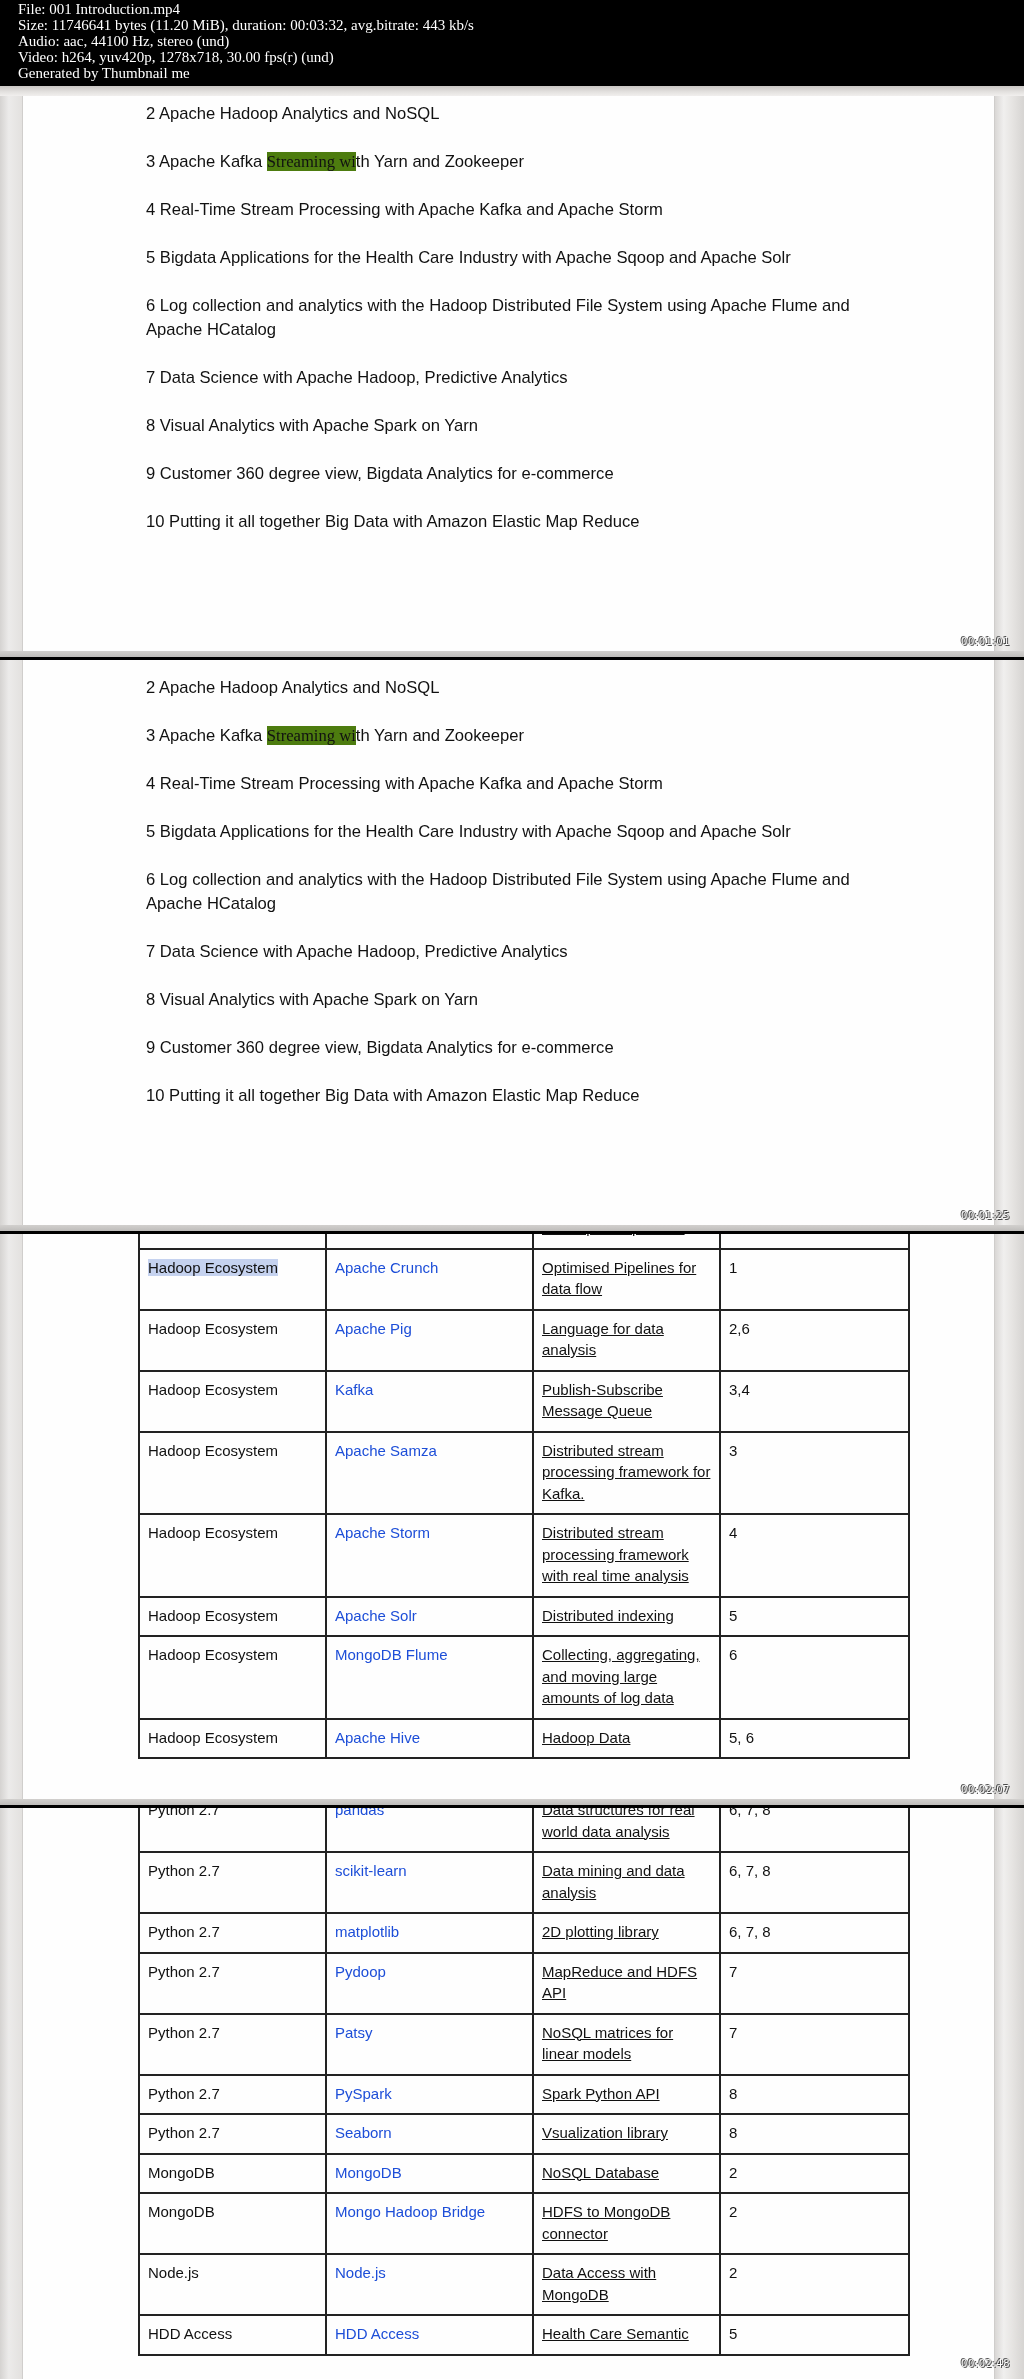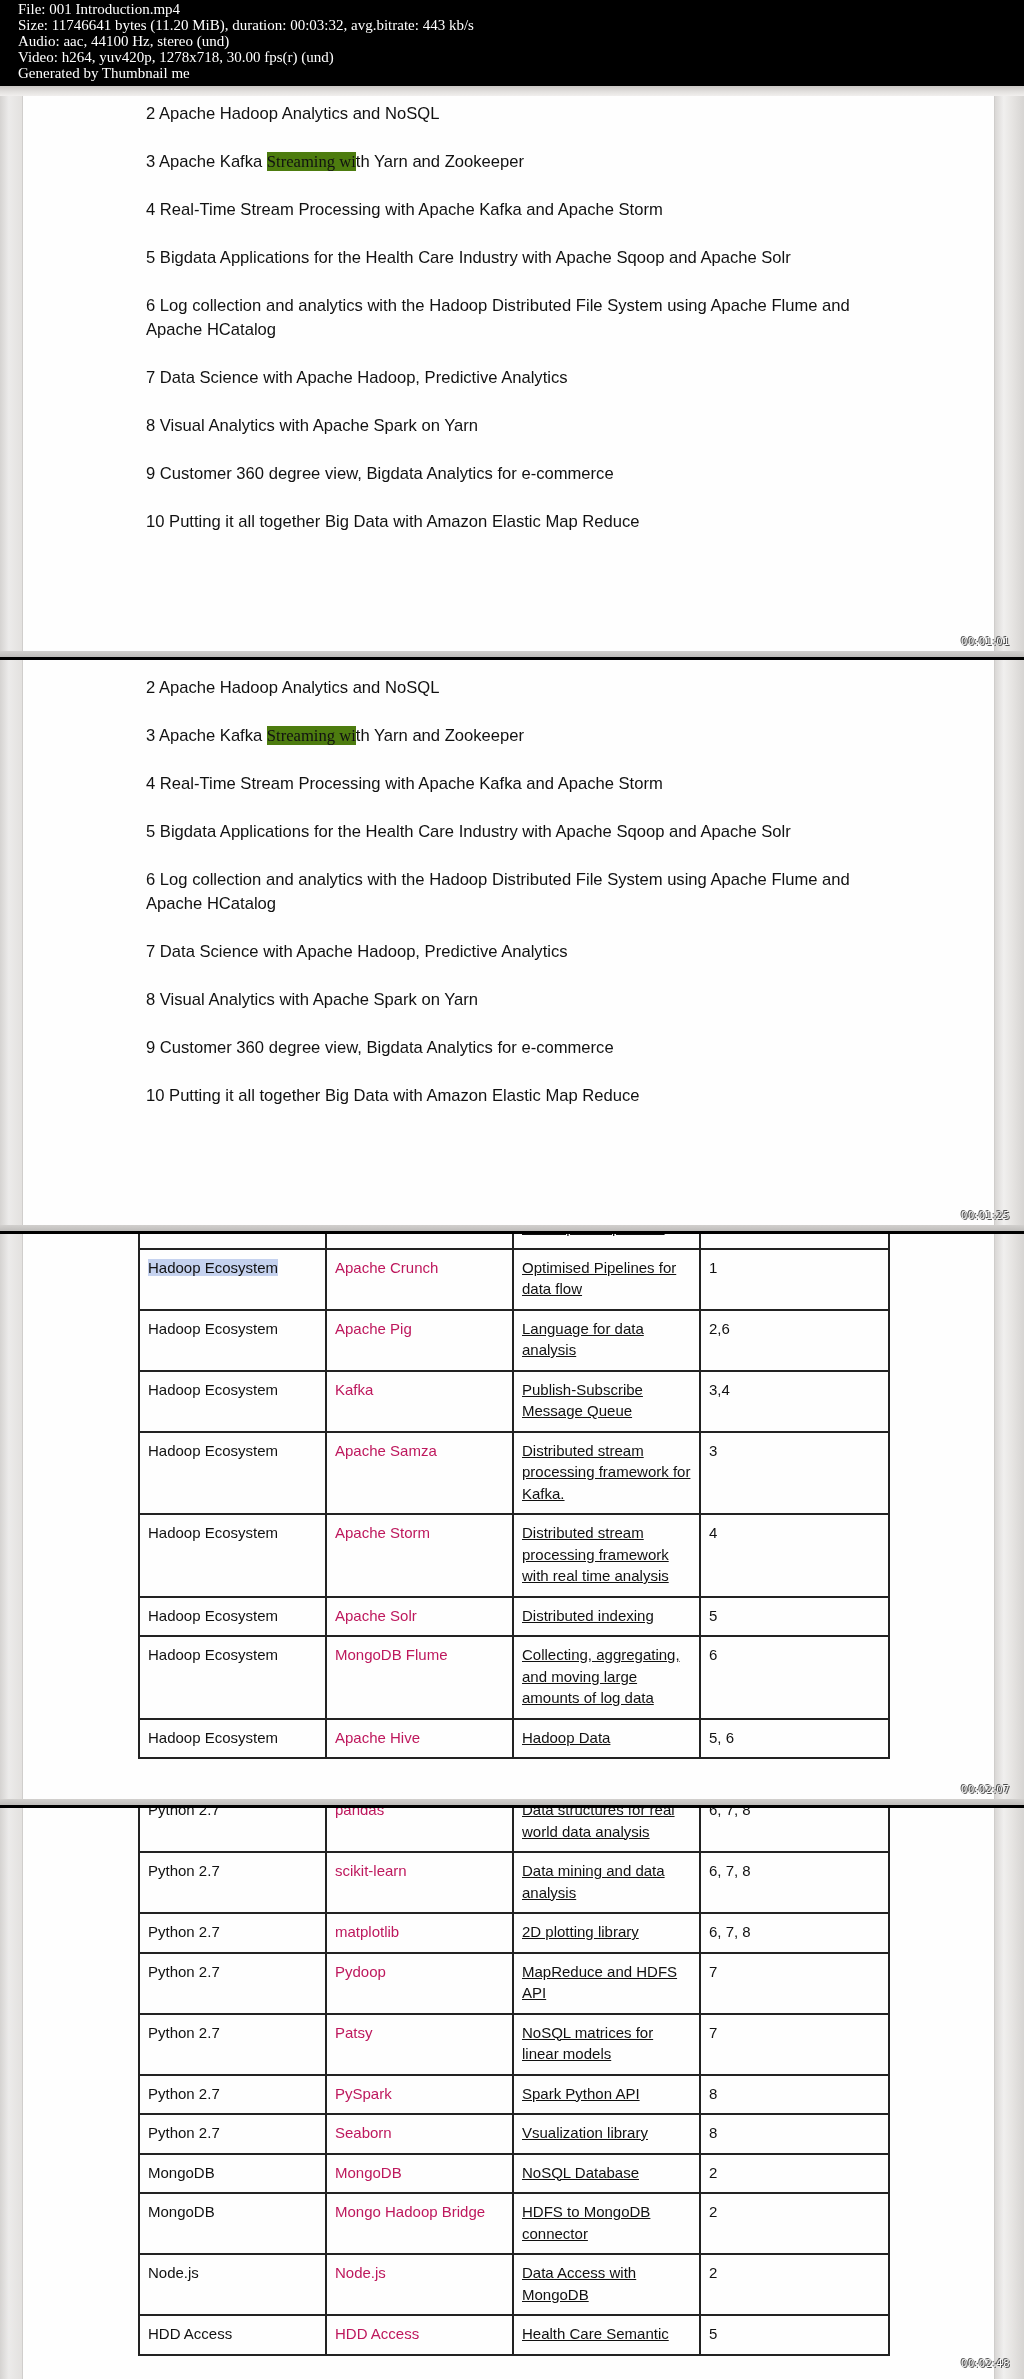--- a/index.html
+++ b/index.html
@@ -52,21 +52,21 @@
 
   table.tech {
     position: absolute; left: 138px; border-collapse: collapse;
     font-size: 15px; color: #111; table-layout: fixed;
   }
   table.tech td {
     border: 2px solid #222; vertical-align: top; padding: 7px 8px 9px 8px;
     line-height: 21.5px;
   }
   table.tech td.c1 { width: 187px; }
-  table.tech td.c2 { width: 187px; color: #be185d; }
+  table.tech td.c2 { width: 207px; color: #1d4ed8; }
   table.tech td.c3 { width: 187px; text-decoration: underline; }
   table.tech td.c4 { width: 189px; }
   .sel { background: #c5d2ef; }
 </style>
 </head>
 <body>
 
 <div class="header">
   <div>File: 001 Introduction.mp4</div>
   <div>Size: 11746641 bytes (11.20 MiB), duration: 00:03:32, avg.bitrate: 443 kb/s</div>

